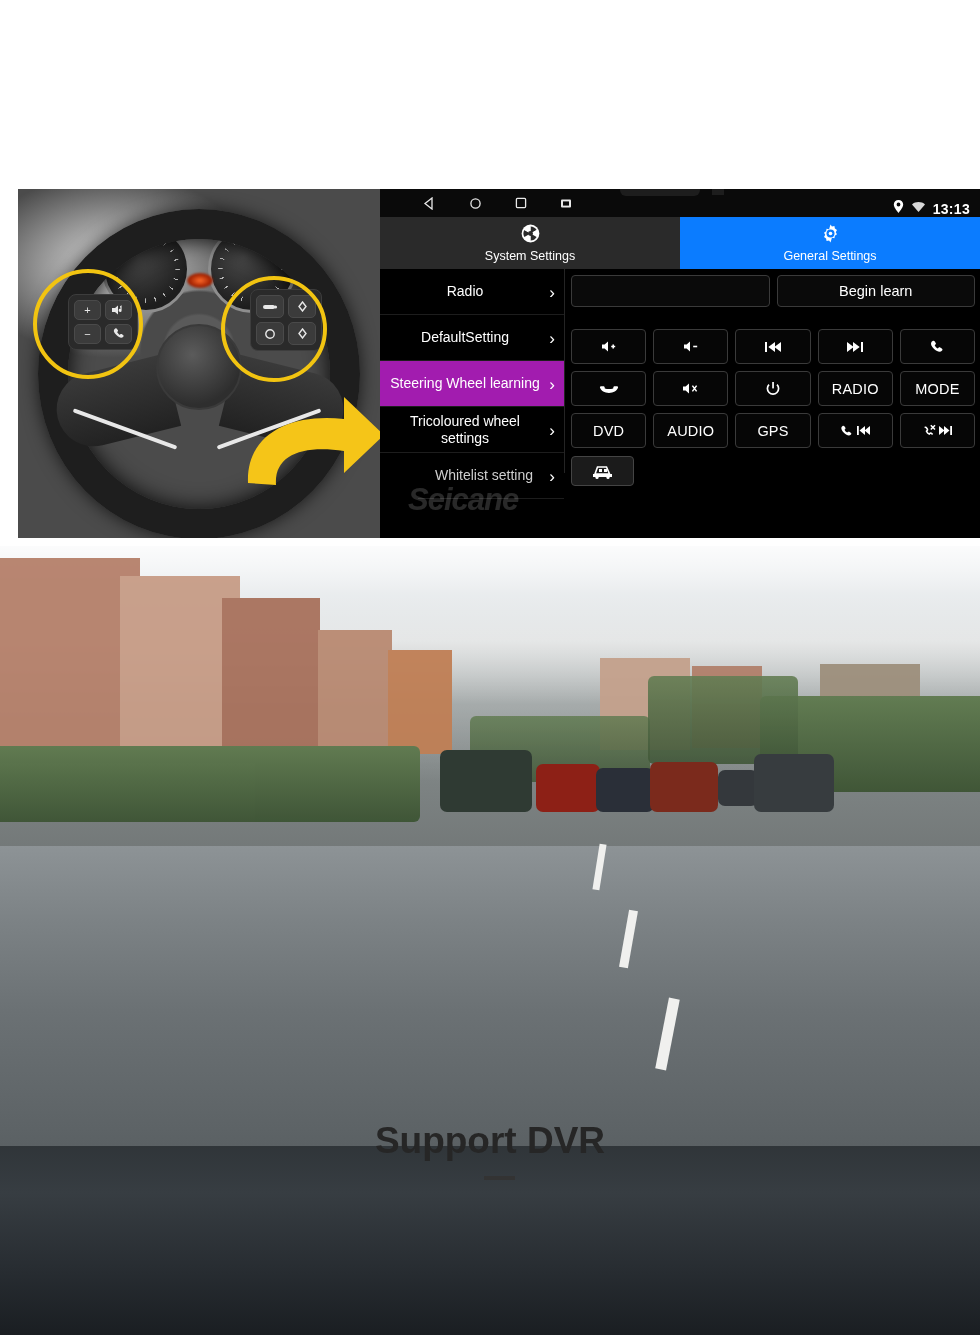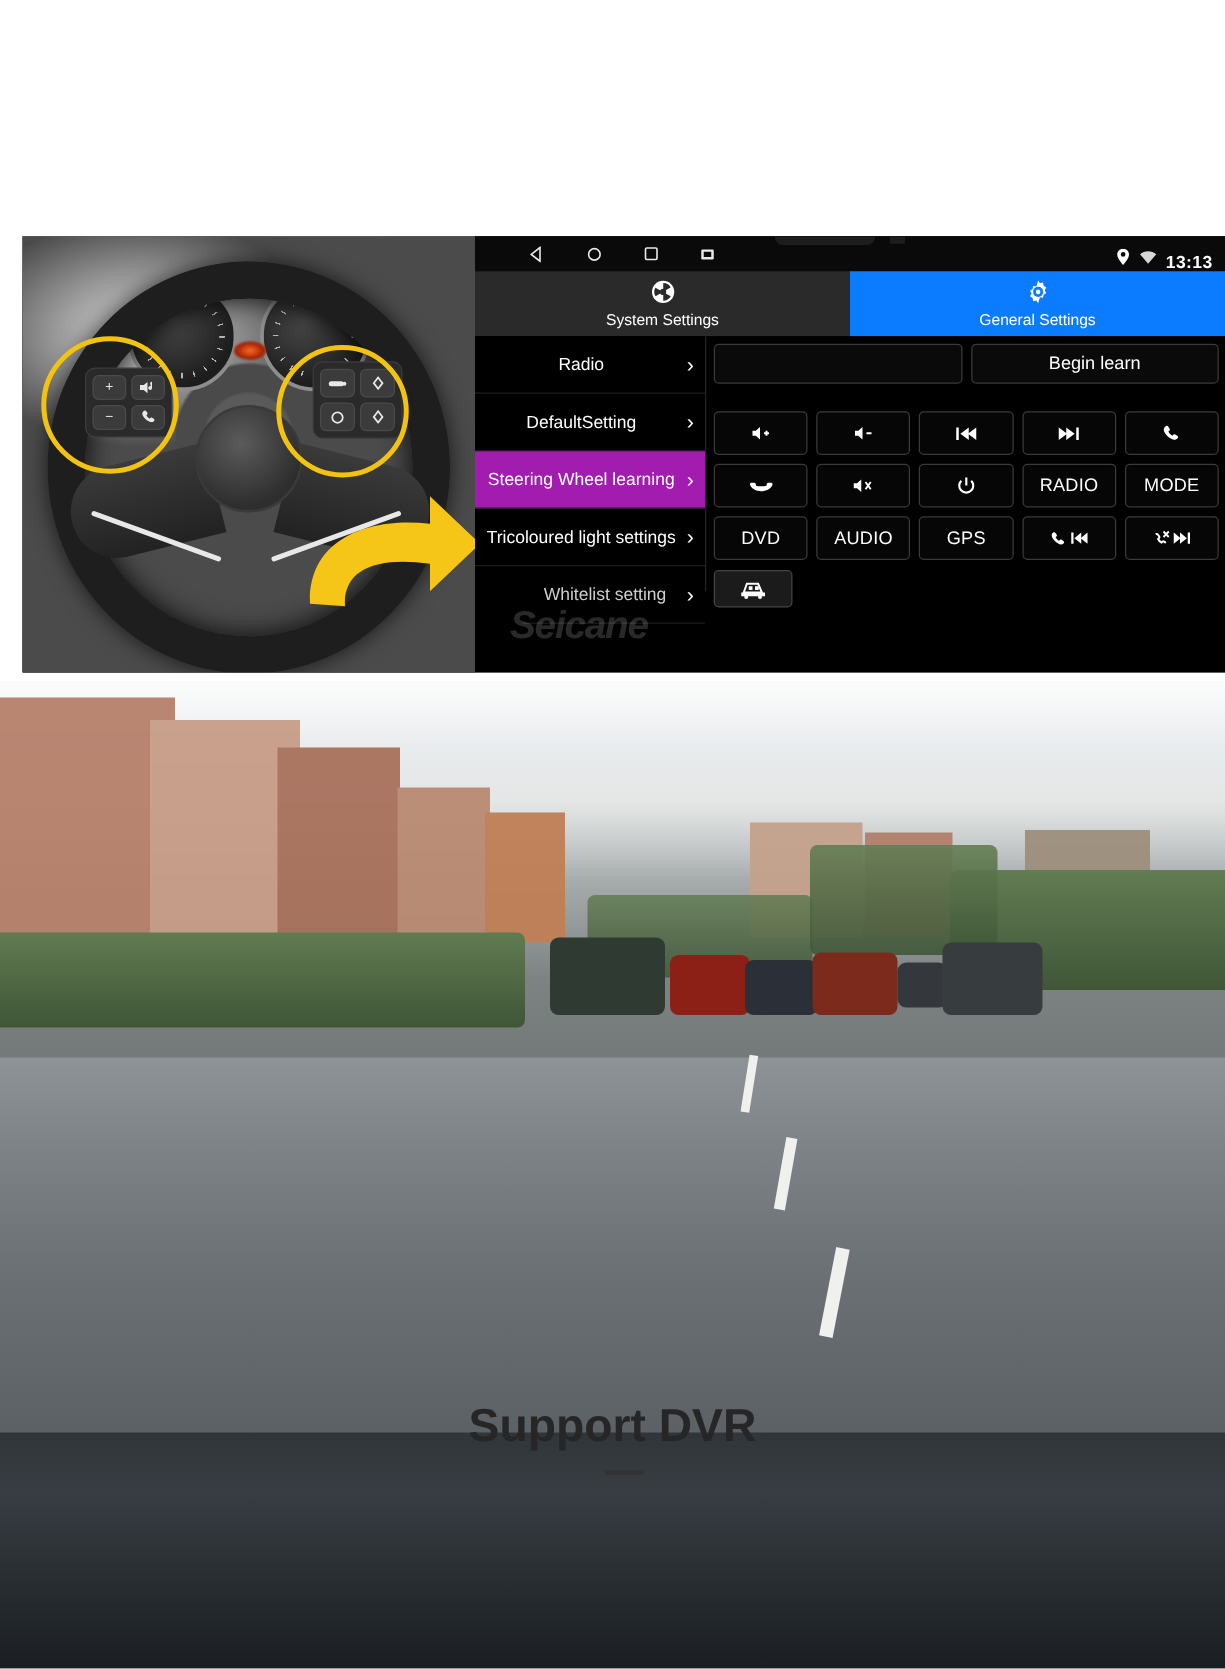--- a/index.html
+++ b/index.html
@@ -297,21 +297,21 @@
           </div>
           <div class="menu-item">
             <span>DefaultSetting</span>
             <span class="chev">›</span>
           </div>
           <div class="menu-item sel">
             <span>Steering Wheel learning</span>
             <span class="chev">›</span>
           </div>
           <div class="menu-item">
-            <span>Tricoloured light settings</span>
+            <span>Tricoloured wheel settings</span>
             <span class="chev">›</span>
           </div>
           <div class="menu-item dim">
             <span>Whitelist setting</span>
             <span class="chev">›</span>
           </div>
         </div>
 
         <div class="hu-panel">
           <div class="toprow">

